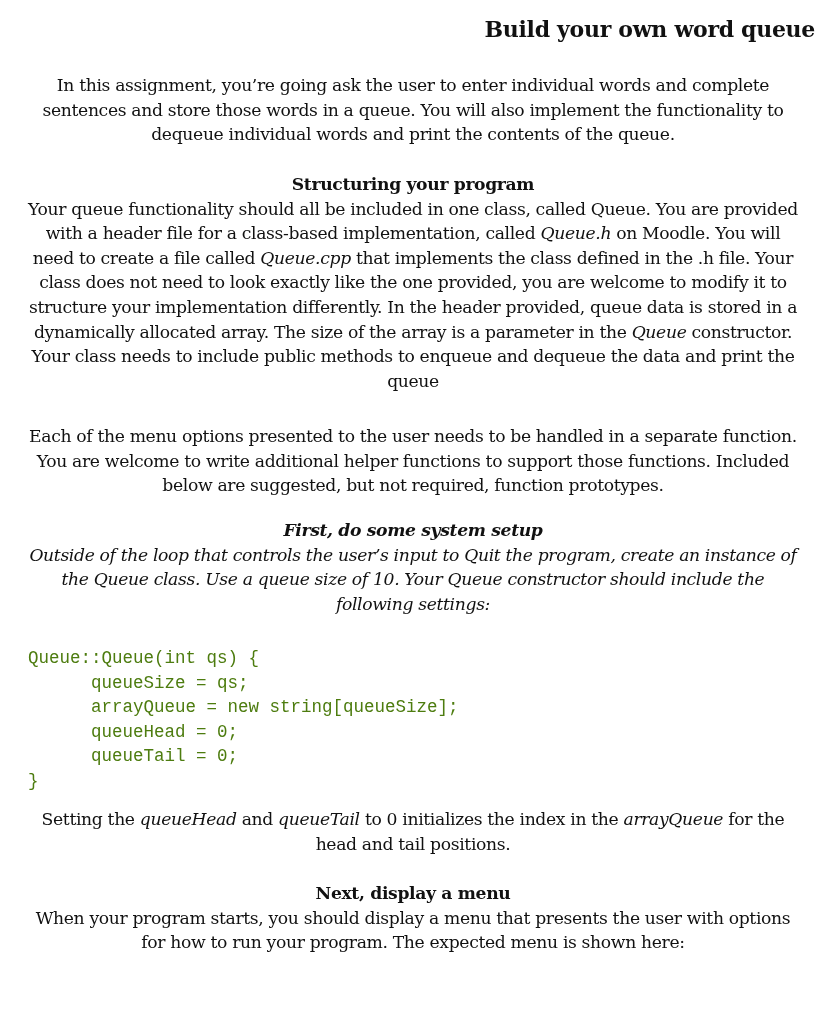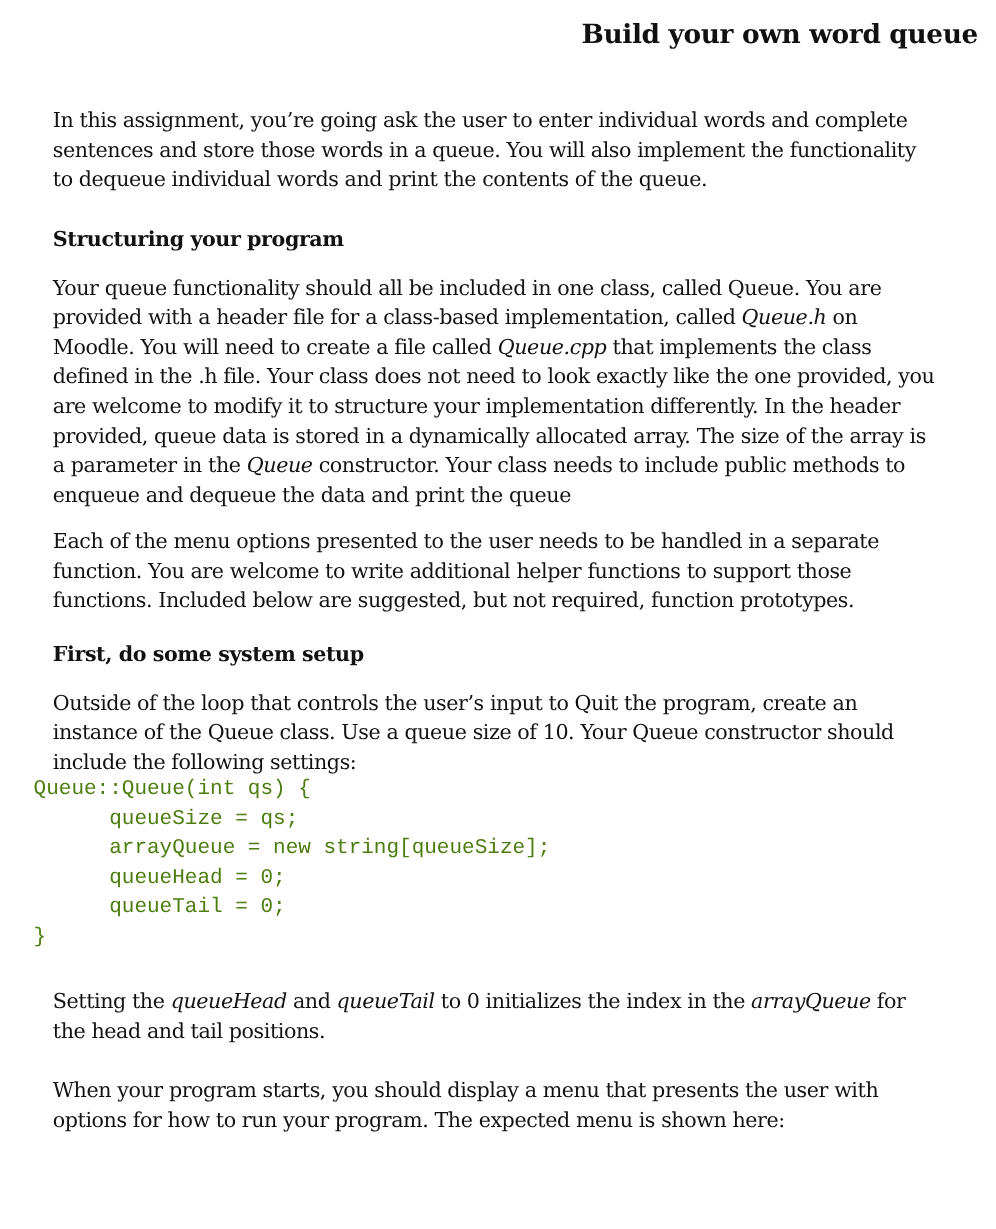--- a/index.html
+++ b/index.html
@@ -11,21 +11,21 @@
     .page { position: relative; width: 830px; height: 1024px; }
     .title {
       position: absolute; left: 0; top: 14px; width: 815px;
       text-align: right; font-weight: bold; font-size: 22px;
       letter-spacing: -0.3px; line-height: 30px;
     }
     .block {
       position: absolute; left: 28px; width: 770px;
       font-size: 17.2px; line-height: 24.6px; letter-spacing: -0.35px;
     }
-    .block p { margin: 16px; }
+    .block p { margin: 0; text-align: center; }
     .heading { font-weight: bold; }
     .code {
       position: absolute; left: 28px; top: 646px;
       font-family: "Liberation Mono", "DejaVu Sans Mono", monospace;
       font-size: 17.5px; line-height: 24.5px; white-space: pre; color: #4d7c0f;
     }
     em { }
   </style>
 </head>
 <body>
@@ -39,27 +39,28 @@
 
   <div class="block" style="top:172px;">
     <p class="heading">Structuring your program</p>
     <p><span>Your queue functionality should all be included in one class, called Queue. You are provided with a header file for a class-based implementation, called </span><em>Queue.h</em><span> on Moodle. You will need to create a file called </span><em>Queue.cpp</em><span> that implements the class defined in the .h file. Your class does not need to look exactly like the one provided, you are welcome to modify it to structure your implementation differently. In the header provided, queue data is stored in a dynamically allocated array. The size of the array is a parameter in the </span><em>Queue</em><span> constructor. Your class needs to include public methods to enqueue and dequeue the data and print the queue</span></p>
   </div>
 
   <div class="block" style="top:424px;">
     <p>Each of the menu options presented to the user needs to be handled in a separate function. You are welcome to write additional helper functions to support those functions. Included below are suggested, but not required, function prototypes.</p>
   </div>
 
-  <div class="block" style="top:518px;">
+  <div class="block" style="top:518px;font-style:italic;">
     <p class="heading">First, do some system setup</p>
     <p>Outside of the loop that controls the user’s input to Quit the program, create an instance of the Queue class. Use a queue size of 10. Your Queue constructor should include the following settings:</p>
   </div>
 
   <div class="code"><div>Queue::Queue(int qs) {</div><div>      queueSize = qs;</div><div>      arrayQueue = new string[queueSize];</div><div>      queueHead = 0;</div><div>      queueTail = 0;</div><div>}</div></div>
 
   <div class="block" style="top:807px;">
     <p><span>Setting the </span><em>queueHead</em><span> and </span><em>queueTail</em><span> to 0 initializes the index in the </span><em>arrayQueue</em><span> for the head and tail positions.</span></p>
   </div>
 
   <div class="block" style="top:881px;">
+    <p class="heading">Next, display a menu</p>
     <p>When your program starts, you should display a menu that presents the user with options for how to run your program. The expected menu is shown here:</p>
   </div>
 </div>
 
 </body></html>

